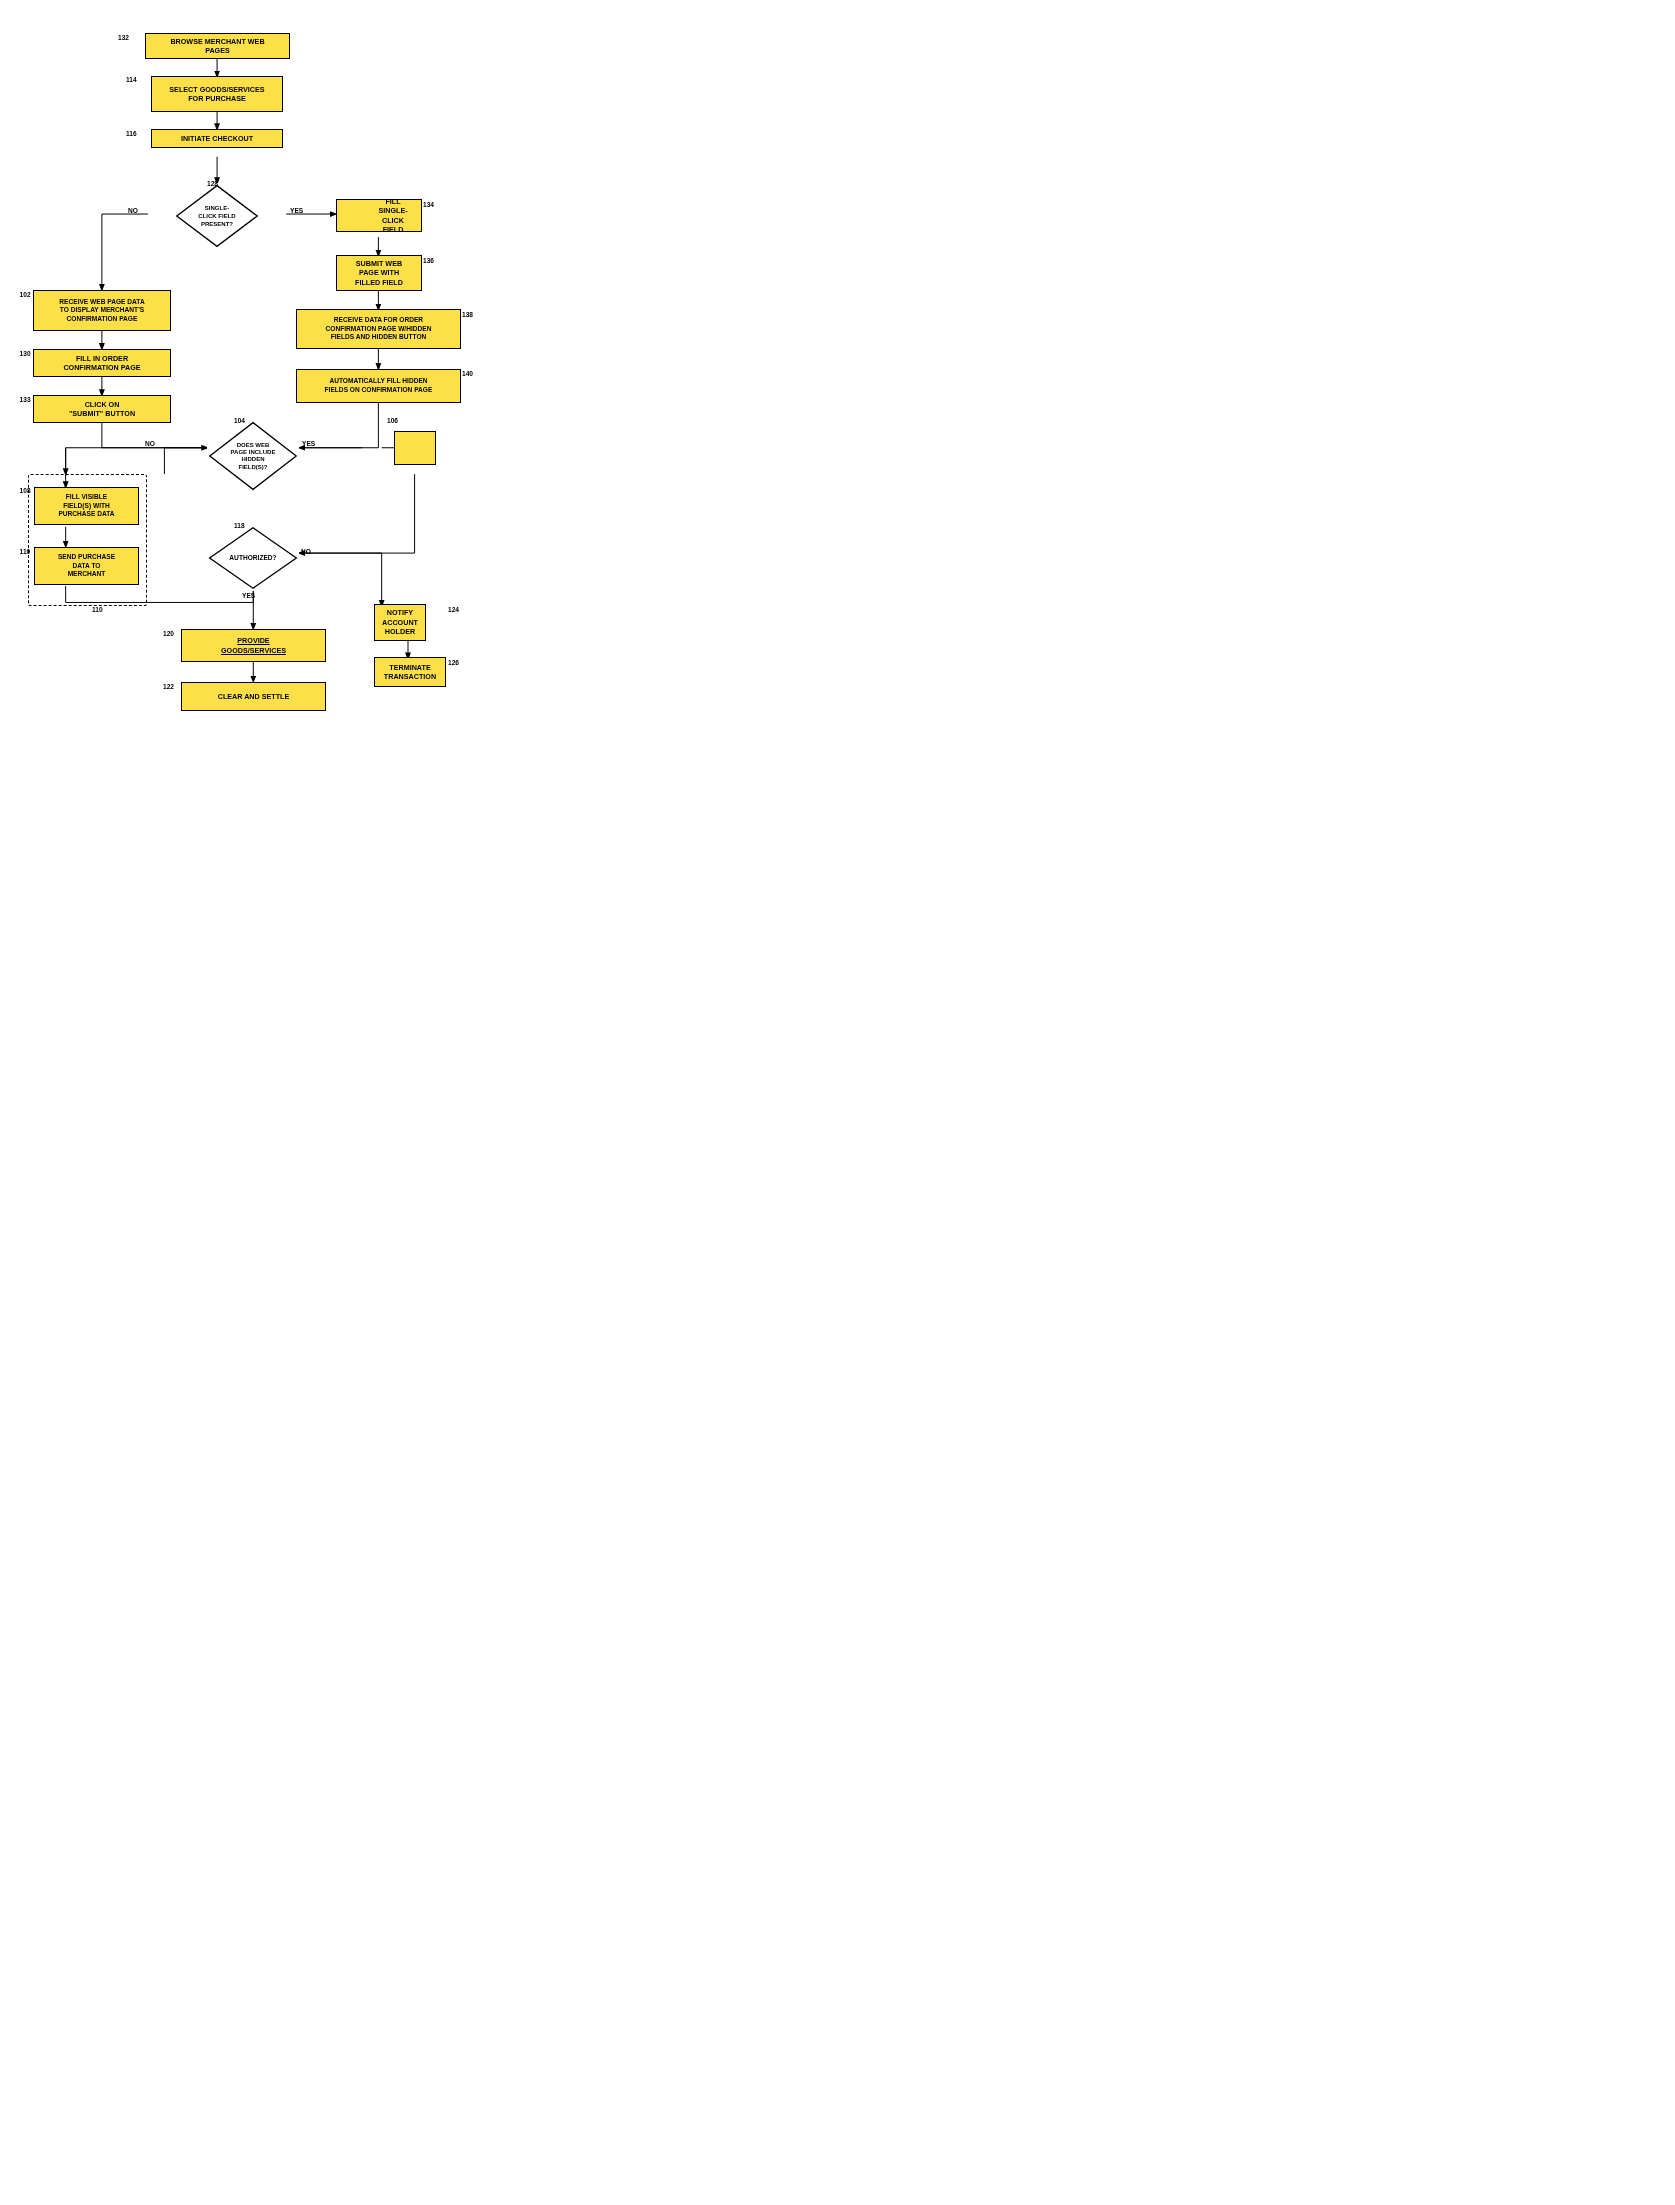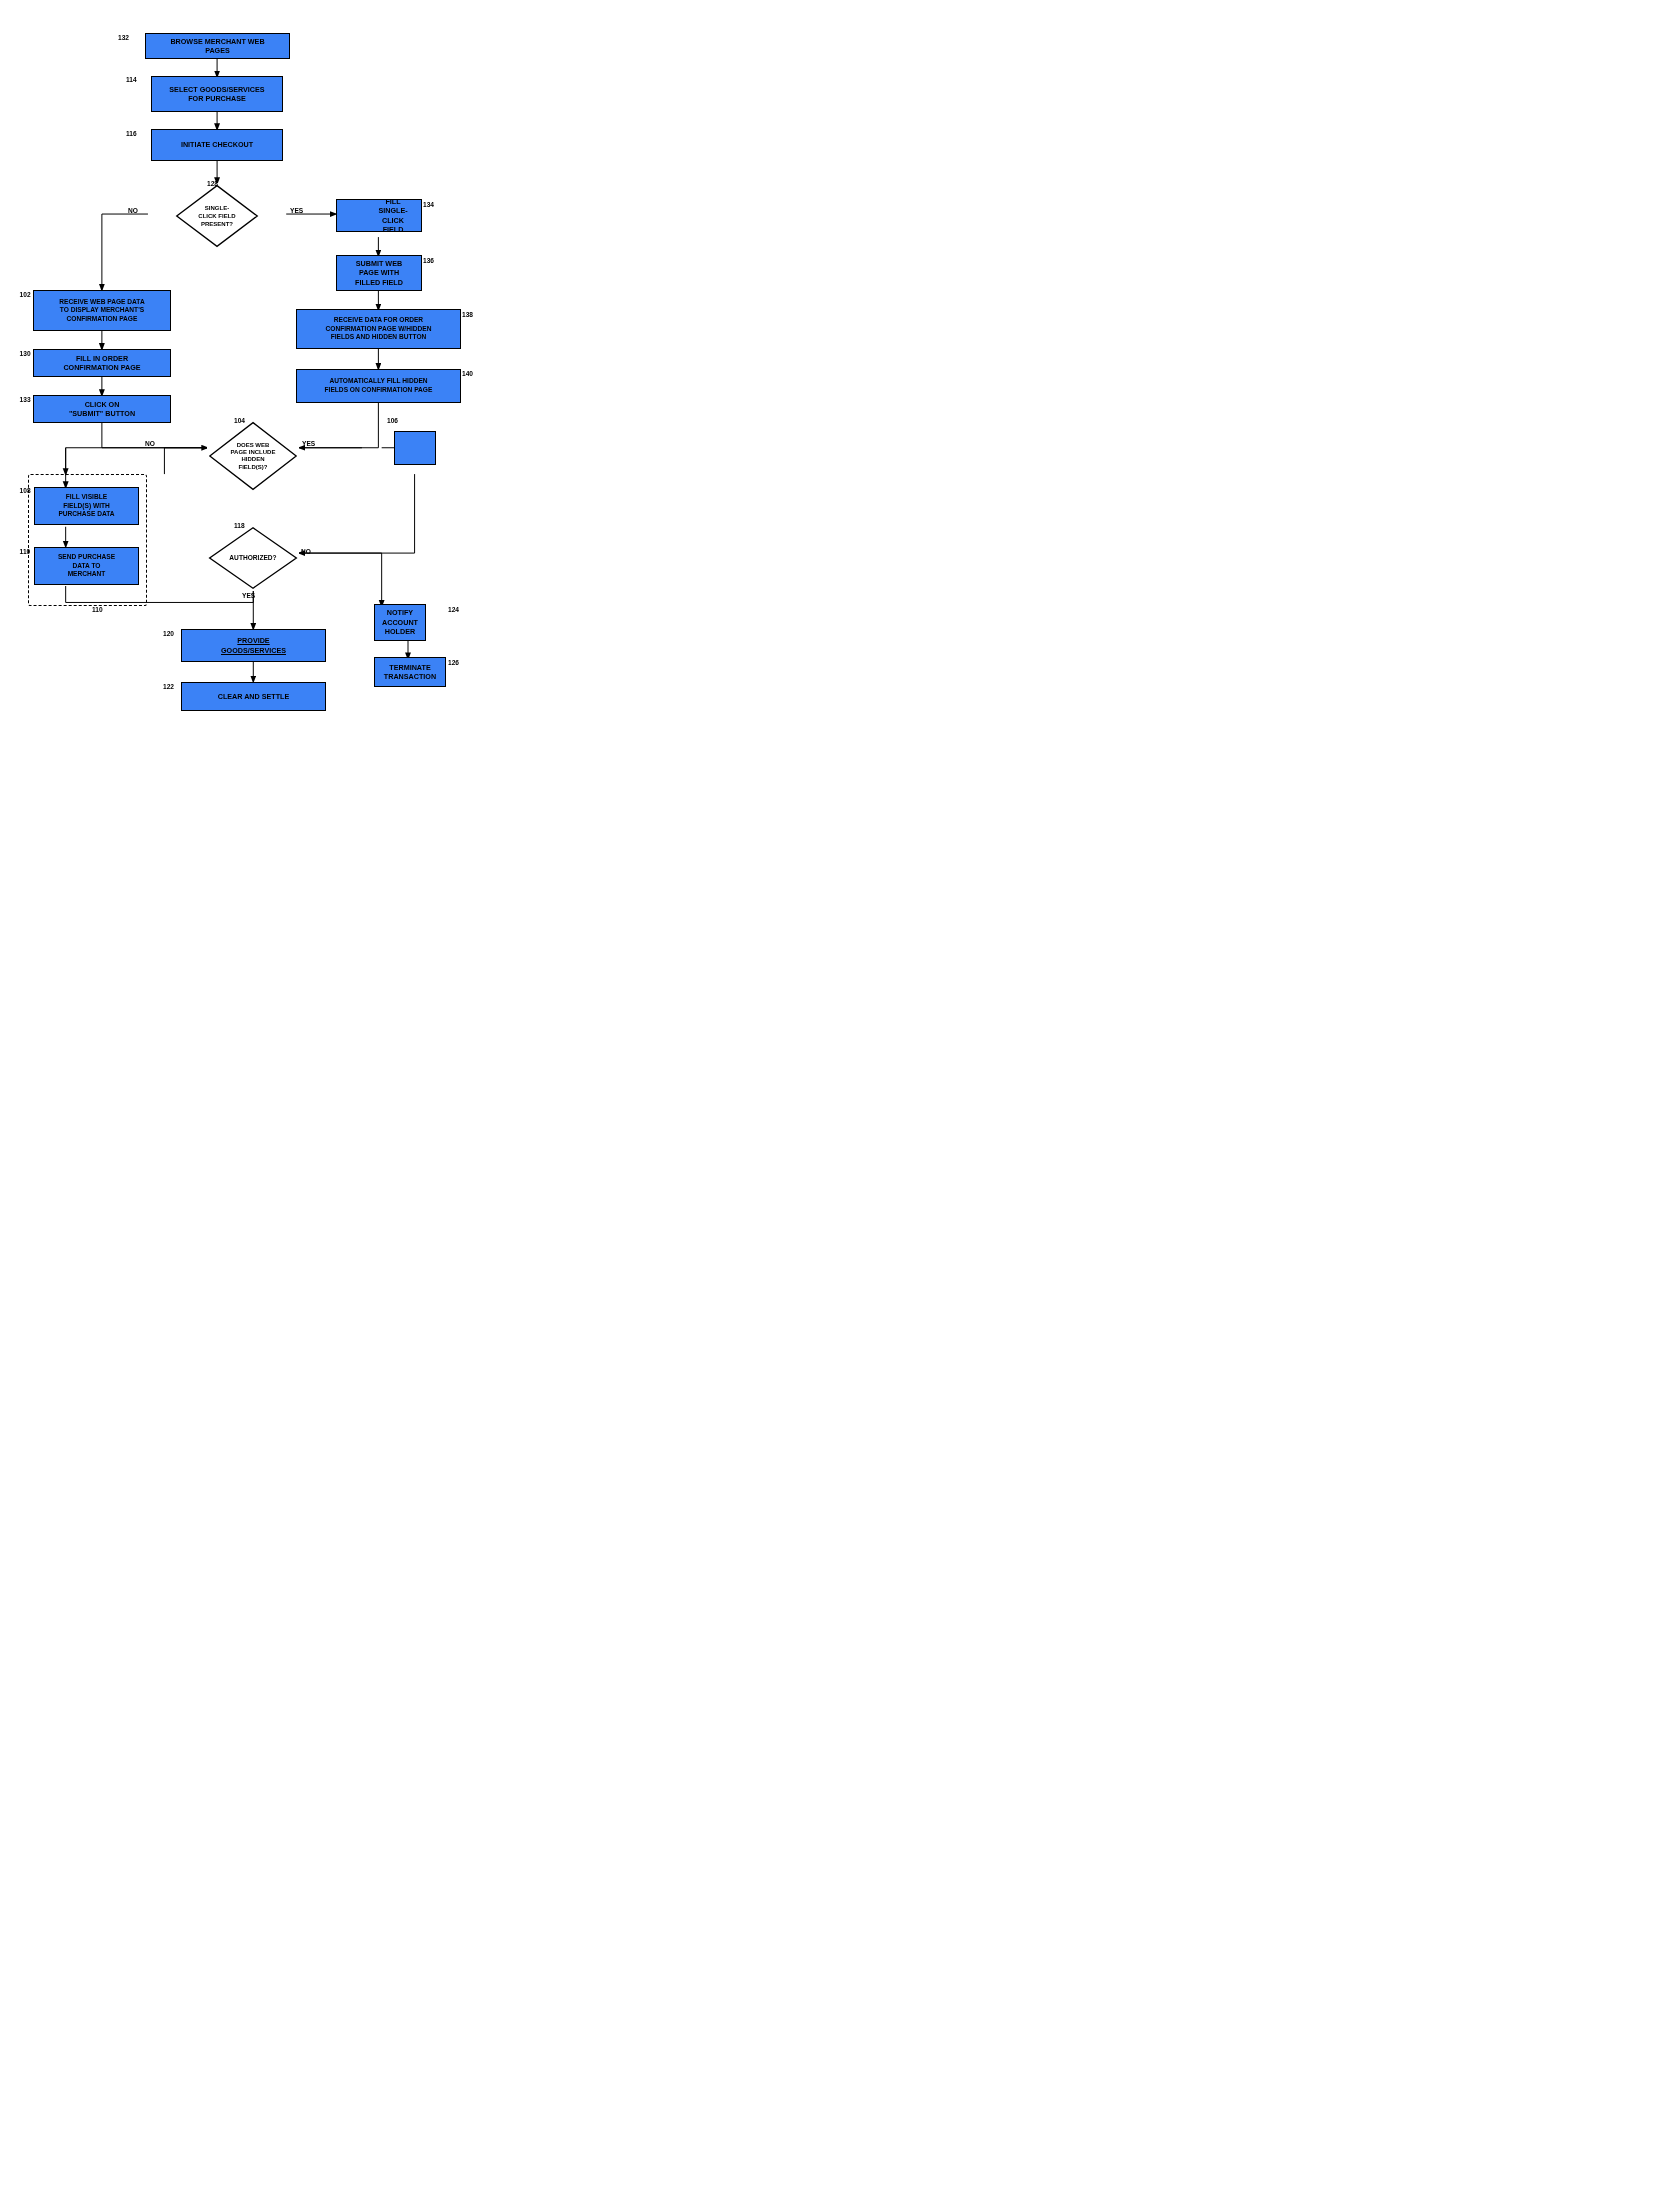--- a/index.html
+++ b/index.html
@@ -22,21 +22,21 @@
       align-items: center;
       justify-content: center;
       text-align: center;
       font-size: 7.2px;
       font-weight: bold;
       font-family: Arial, sans-serif;
       line-height: 1.3;
     }
     .rect {
       border: 1.3px solid #000;
-      background: #3b82f6;
+      background: #fde047;
       padding: 4px 15px;
     }
     .diamond {
       background: #fff;
       border: none;
       width: 86px;
       height: 66px;
     }
     .diamond-inner {
       position: relative;
@@ -148,21 +148,21 @@
     <span>BROWSE MERCHANT WEB PAGES</span>
   </div>
   <span class="label" style="left:105px; top:21px;">132</span>
 
   <div class="node rect" style="left:138px; top:63px; width:132px; height:36px;">
     <span style="white-space:pre-line;">SELECT GOODS/SERVICES
 FOR PURCHASE</span>
   </div>
   <span class="label" style="left:113px; top:63px;">114</span>
 
-  <div class="node rect" style="left:138px; top:116px; width:132px; height:32px;">
+  <div class="node rect" style="left:138px; top:116px; width:132px; height:19px;">
     <span>INITIATE CHECKOUT</span>
   </div>
   <span class="label" style="left:113px; top:117px;">116</span>
 
   <div class="node diamond" style="left:161px; top:170px;">
     <div class="diamond-inner">
       <svg width="86" height="66" viewBox="0 0 130 100">
         <polygon points="65,4 126,50 65,96 4,50" fill="white" stroke="black" stroke-width="2"></polygon>
       </svg>
       <div class="diamond-text">

